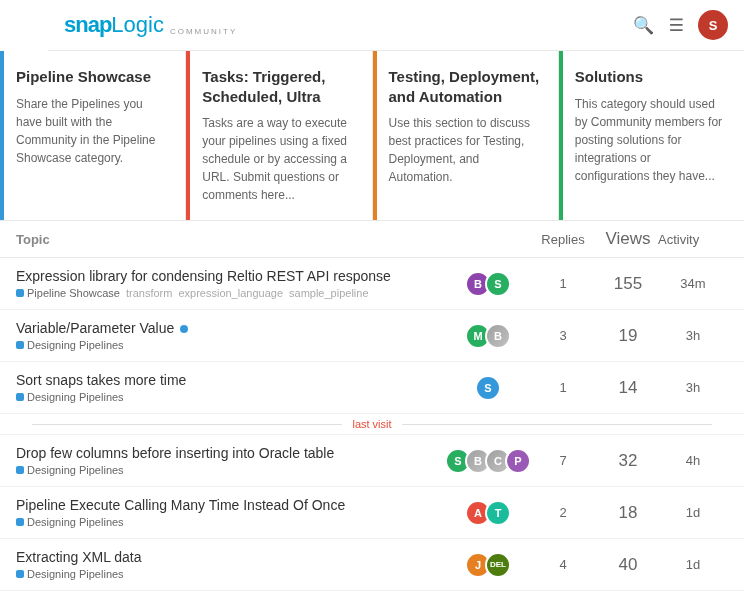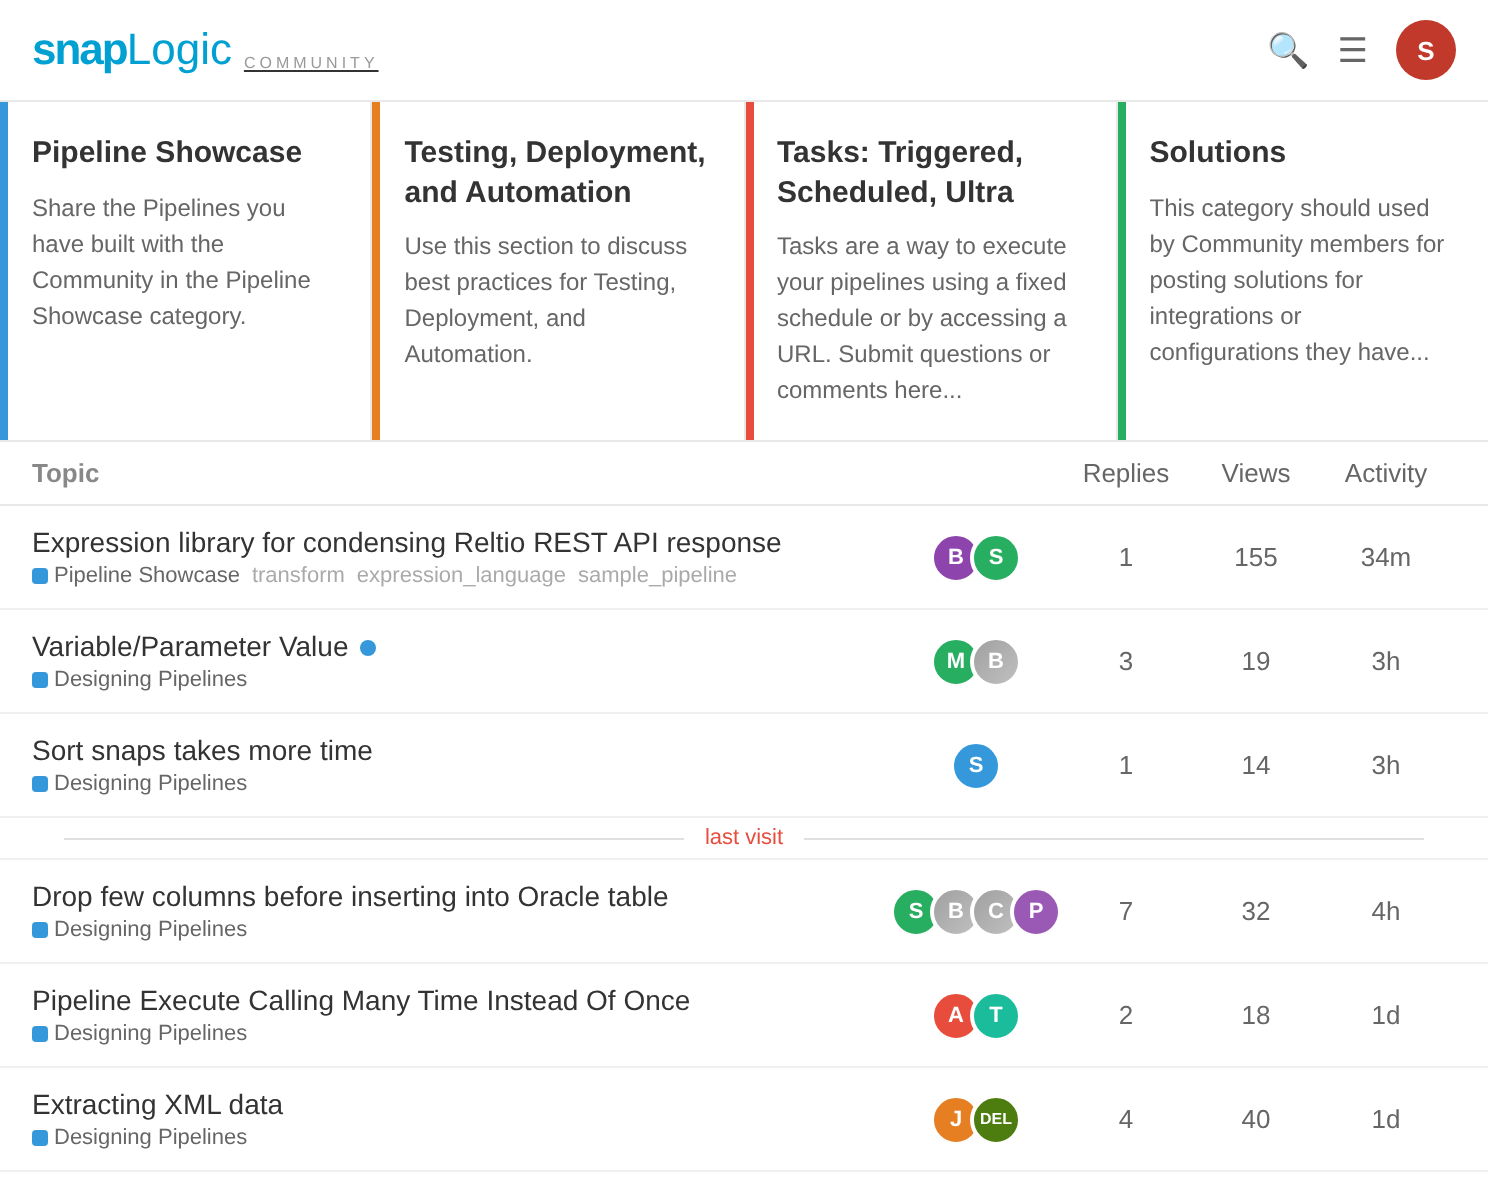--- a/index.html
+++ b/index.html
@@ -1,21 +1,21 @@
 <!DOCTYPE html>
 <html><head>
   <meta charset="utf-8">
   <style>
     * { box-sizing: border-box; margin: 0; padding: 0; }
     body { font-family: -apple-system, BlinkMacSystemFont, 'Segoe UI', Helvetica, Arial, sans-serif; font-size: 14px; background: #fff; color: #333; width: 744px; }
 
     
     .header {
       display: flex; align-items: center; justify-content: space-between;
-      padding: 10px 16px; border-bottom: 1px solid #e8e8e8; background: #fff;
+      padding: 10px 16px; border-bottom: 1px solid #e8e8e8; background: #fff; margin-left: 48px;
     }
     .logo { display: flex; align-items: center; gap: 4px; }
     .header-icons { display: flex; align-items: center; gap: 14px; }
     .avatar-circle { width: 30px; height: 30px; border-radius: 50%; background: #c0392b; display: flex; align-items: center; justify-content: center; color: #fff; font-size: 13px; font-weight: 600; cursor: pointer; overflow: hidden; }
 
     
     .categories { display: flex; border-bottom: 1px solid #e8e8e8; }
     .category-card {
       flex: 1; padding: 16px; border-right: 1px solid #e8e8e8;
       position: relative;
@@ -33,21 +33,21 @@
 
     
     .topic-table { width: 100%; }
     .topic-header {
       display: flex; align-items: center; padding: 8px 16px;
       border-bottom: 1px solid #e8e8e8; color: #888; font-size: 13px;
     }
     .topic-header .col-topic { flex: 1; font-weight: bold; }
     .topic-header .col-replies { width: 70px; text-align: center; }
     .topic-header .col-views { width: 60px; text-align: center; }
-    .topic-header .col-activity { width: 70px; text-align: center; }
+    .topic-header .col-activity { width: 70px; text-align: left; }
 
     .topic-row {
       display: flex; align-items: center; padding: 10px 16px;
       border-bottom: 1px solid #f0f0f0; position: relative;
     }
     .col-topic-content { flex: 1; min-width: 0; }
     .topic-title { font-size: 14px; color: #333; font-weight: 500; margin-bottom: 3px; cursor: pointer; }
     .topic-meta { display: flex; align-items: center; gap: 6px; flex-wrap: wrap; }
     .topic-category-tag {
       font-size: 11px; color: #666; display: flex; align-items: center; gap: 3px;
@@ -57,21 +57,21 @@
     .topic-tag { font-size: 11px; color: #aaa; }
     .col-avatars { width: 80px; display: flex; align-items: center; justify-content: center; }
     .avatar-group { display: flex; }
     .avatar-sm {
       width: 26px; height: 26px; border-radius: 50%; display: flex; align-items: center;
       justify-content: center; color: #fff; font-size: 11px; font-weight: 600;
       margin-left: -6px; border: 2px solid #fff; flex-shrink: 0;
     }
     .avatar-sm:first-child { margin-left: 0; }
     .col-replies { width: 70px; text-align: center; font-size: 13px; color: #666; }
-    .col-views { width: 60px; text-align: center; font-size: 13px; color: #666; }
+    .col-views { width: 60px; text-align: center; font-size: 17px; color: #666; }
     .col-activity { width: 70px; text-align: center; font-size: 13px; color: #666; }
 
     .last-visit-divider {
       display: flex; align-items: center; padding: 0 32px;
       border-bottom: 1px solid #f0f0f0; position: relative;
     }
     .last-visit-line { flex: 1; height: 1px; background: #e0e0e0; }
     .last-visit-label { font-size: 11px; color: #e74c3c; padding: 4px 10px; }
 
     .new-indicator { 
@@ -81,44 +81,44 @@
   </style>
 </head>
 <body>
 
 <header class="header">
   <div class="logo">
     <div style="display:flex;align-items:flex-start;">
       <span style="font-size:22px;font-weight:700;color:#00a0d2;letter-spacing:-1px;">snap</span>
         <span style="font-size:22px;font-weight:300;color:#00a0d2;">Logic</span>
     </div>
-    <div style="display:flex;flex-direction:column;justify-content:flex-end;margin-left:2px;text-decoration:underline;">
+    <div style="display:flex;flex-direction:column;justify-content:flex-end;margin-left:2px;">
       <span style="font-size:8px;color:#999;letter-spacing:2px;text-transform:uppercase;margin-top:12px;">COMMUNITY</span>
     </div>
   </div>
   <div class="header-icons">
     <span style="cursor:pointer;color:#666;font-size:17px;">🔍</span>
     <span style="cursor:pointer;color:#666;font-size:17px;">☰</span>
     <div class="avatar-circle">S</div>
   </div>
 </header>
 
 <div class="categories">
 
 <div class="category-card blue">
     <div class="category-title">Pipeline Showcase</div>
     <div class="category-desc">Share the Pipelines you have built with the Community in the Pipeline Showcase category.</div>
   </div>
+    <div class="category-card red">
+    <div class="category-title">Tasks: Triggered, Scheduled, Ultra</div>
+    <div class="category-desc">Tasks are a way to execute your pipelines using a fixed schedule or by accessing a URL. Submit questions or comments here...</div>
+  </div>
     <div class="category-card orange">
     <div class="category-title">Testing, Deployment, and Automation</div>
     <div class="category-desc">Use this section to discuss best practices for Testing, Deployment, and Automation.</div>
-  </div>
-    <div class="category-card red">
-    <div class="category-title">Tasks: Triggered, Scheduled, Ultra</div>
-    <div class="category-desc">Tasks are a way to execute your pipelines using a fixed schedule or by accessing a URL. Submit questions or comments here...</div>
   </div>
     <div class="category-card green">
     <div class="category-title">Solutions</div>
     <div class="category-desc">This category should used by Community members for posting solutions for integrations or configurations they have...</div>
   </div>
   </div>
 
 <div class="topic-table">
   <div class="topic-header">
     <div class="col-topic">Topic</div>

